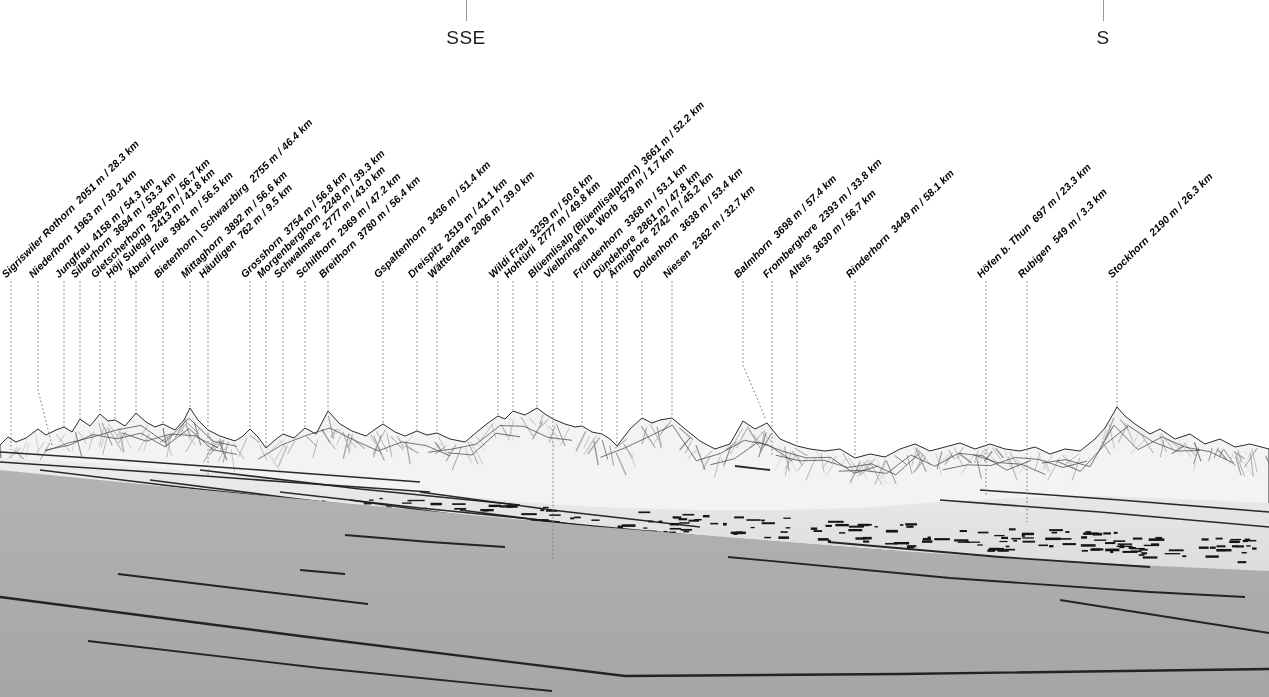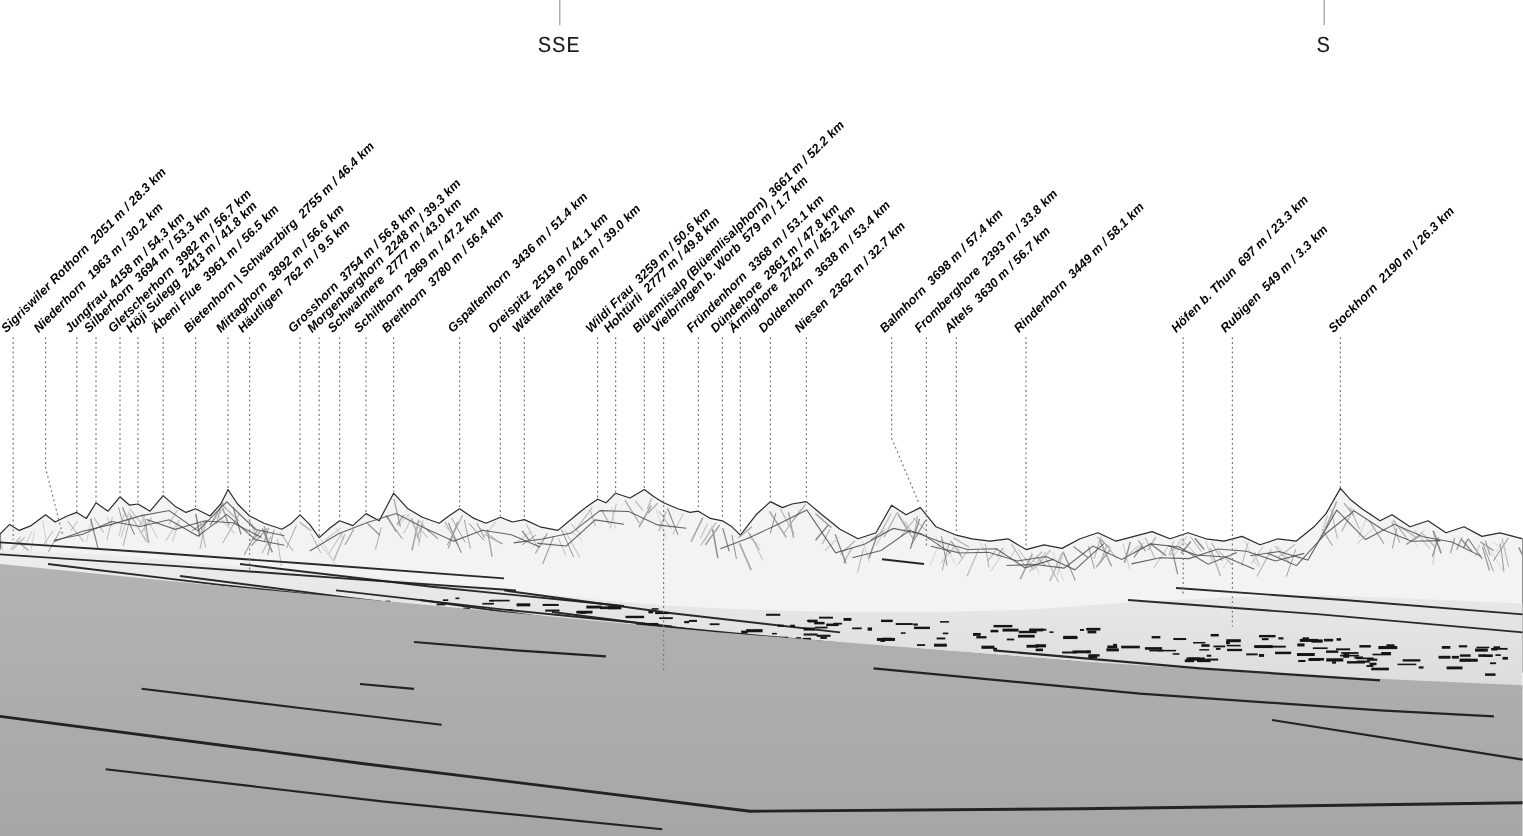--- a/index.html
+++ b/index.html
@@ -2,21 +2,21 @@
 <html><head>
 <meta charset="utf-8">
 <style>
   html,body{margin:0;padding:0;background:#fff;}
   .stage{position:relative;width:1269px;height:697px;background:#ffffff;overflow:hidden;
          font-family:"Liberation Sans",sans-serif;}
   #terrain{position:absolute;left:0;top:0;}
   #leaders polyline{stroke:#777;stroke-width:1;fill:none;stroke-dasharray:1.6 2.4;}
   .compass-tick{position:absolute;top:0;width:1px;height:21px;background:#999;}
   .compass-label{position:absolute;top:27px;transform:translateX(-50%);
-    font-size:19px;color:#1e1e1e;letter-spacing:.5px;font-family:Liberation Mono, monospace;}
+    font-size:19px;color:#1e1e1e;letter-spacing:.5px;}
   .peak-anchor{position:absolute;top:281px;width:0;height:0;}
   .peak-label{position:absolute;left:-4px;bottom:2px;transform-origin:0 100%;
     transform:rotate(-45deg);white-space:pre;
     font:italic 700 10.5px/1 "Liberation Sans",sans-serif;color:#000;letter-spacing:.1px;}
 </style>
 </head>
 <body>
 
 <div class="stage">
 

